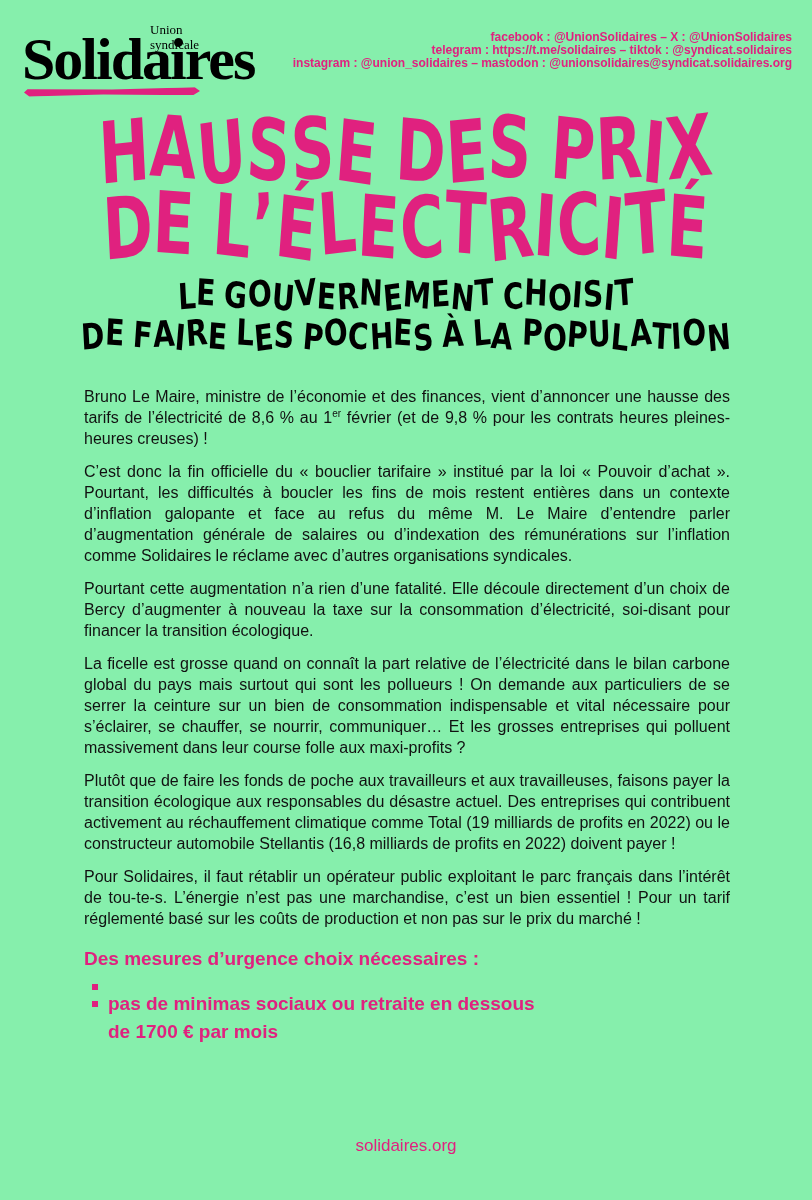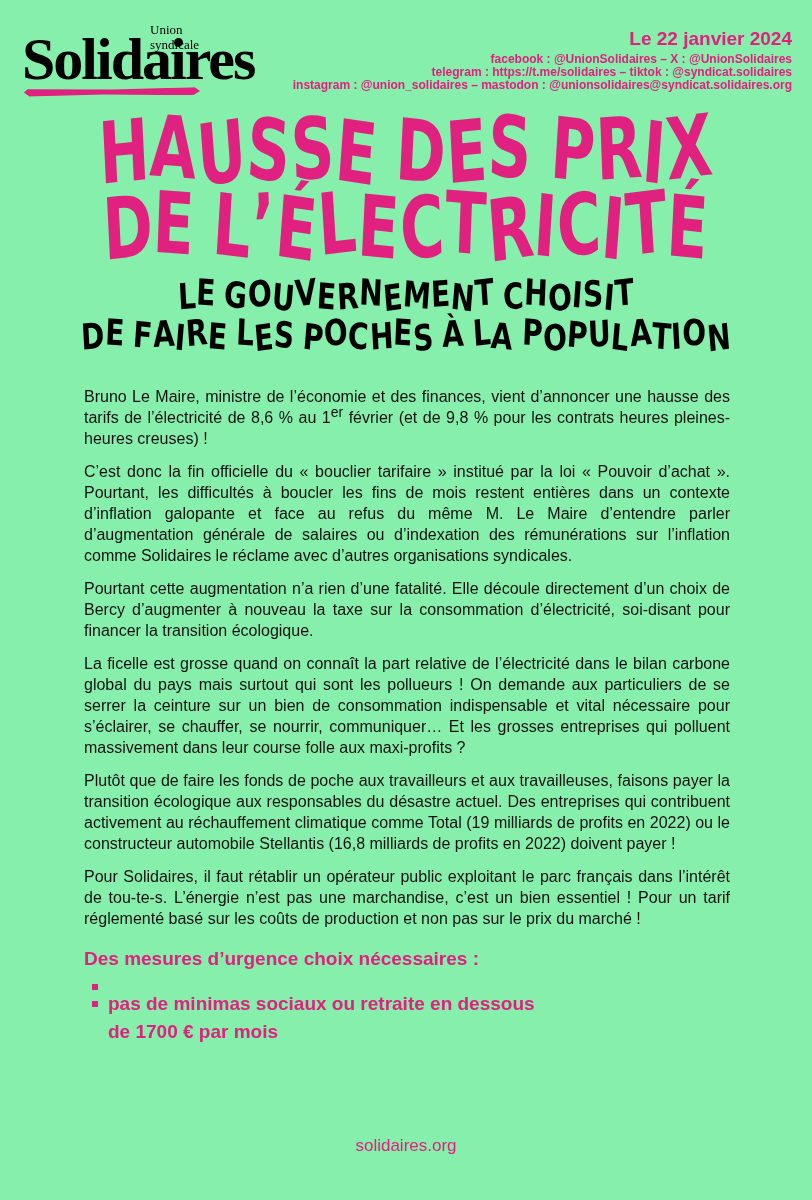--- a/index.html
+++ b/index.html
@@ -49,21 +49,21 @@
   .subtitle-line{font-size:28px;line-height:40px;letter-spacing:0.5px;
     transform:scaleY(1.28);transform-origin:50% 50%;}
 
   
   .body-text{margin:30px 82px 0 84px;width:646px;}
   .body-text p{
     font-size:16px;line-height:21px;text-align:justify;
     margin-bottom:12px;color:var(--ink);
   }
   .body-text p:last-child{margin-bottom:0;}
-  .sup{font-size:14px;vertical-align:super;line-height:0;}
+  .sup{font-size:10px;vertical-align:super;line-height:0;}
 
   
   .demands{margin:16px 82px 0 84px;color:var(--accent);
     font-weight:700;font-size:19px;line-height:28px;}
   .demands-heading{margin-bottom:0;}
   .demands ul{list-style:none;}
   .demands li{display:flex;align-items:flex-start;}
   .sq{
     flex:0 0 auto;width:6px;height:6px;background:var(--accent);
     margin:11px 10px 0 8px;
@@ -83,21 +83,20 @@
 <div class="page">
 
   <div class="logo">
     <div class="logo-tagline">Union
 syndicale</div>
     <div class="logo-name">Solidaires</div>
     <div class="logo-underline"></div>
   </div>
 
   <div class="header-right">
-    <div class="date">Le 22 janvier 2024</div>
     <div class="social">
       <div>facebook : @UnionSolidaires – X : @UnionSolidaires</div>
       <div>telegram : https://t.me/solidaires – tiktok : @syndicat.solidaires</div>
       <div>instagram : @union_solidaires – mastodon : @unionsolidaires@syndicat.solidaires.org</div>
     </div>
   </div>
 
   <h1 class="title">
     <div class="title-line jagged"><span style="display: inline-block; transform: rotate(-4deg) translateY(1px);">H</span><span style="display: inline-block; transform: rotate(3deg) translateY(-2px);">A</span><span style="display: inline-block; transform: rotate(-6deg) translateY(2px);">U</span><span style="display: inline-block; transform: rotate(5deg) translateY(0px);">S</span><span style="display: inline-block; transform: rotate(-3deg) translateY(-1px);">S</span><span style="display: inline-block; transform: rotate(6deg) translateY(2px);">E</span><span style="display: inline-block; width: 0.3em;"> </span><span style="display: inline-block; transform: rotate(4deg) translateY(1px);">D</span><span style="display: inline-block; transform: rotate(-4deg) translateY(1px);">E</span><span style="display: inline-block; transform: rotate(3deg) translateY(-2px);">S</span><span style="display: inline-block; width: 0.3em;"> </span><span style="display: inline-block; transform: rotate(5deg) translateY(0px);">P</span><span style="display: inline-block; transform: rotate(-3deg) translateY(-1px);">R</span><span style="display: inline-block; transform: rotate(6deg) translateY(2px);">I</span><span style="display: inline-block; transform: rotate(-5deg) translateY(-2px);">X</span></div>
     <div class="title-line jagged"><span style="display: inline-block; transform: rotate(-4deg) translateY(1px);">D</span><span style="display: inline-block; transform: rotate(3deg) translateY(-2px);">E</span><span style="display: inline-block; width: 0.3em;"> </span><span style="display: inline-block; transform: rotate(5deg) translateY(0px);">L</span><span style="display: inline-block; transform: rotate(-3deg) translateY(-1px);">’</span><span style="display: inline-block; transform: rotate(6deg) translateY(2px);">É</span><span style="display: inline-block; transform: rotate(-5deg) translateY(-2px);">L</span><span style="display: inline-block; transform: rotate(4deg) translateY(1px);">E</span><span style="display: inline-block; transform: rotate(-4deg) translateY(1px);">C</span><span style="display: inline-block; transform: rotate(3deg) translateY(-2px);">T</span><span style="display: inline-block; transform: rotate(-6deg) translateY(2px);">R</span><span style="display: inline-block; transform: rotate(5deg) translateY(0px);">I</span><span style="display: inline-block; transform: rotate(-3deg) translateY(-1px);">C</span><span style="display: inline-block; transform: rotate(6deg) translateY(2px);">I</span><span style="display: inline-block; transform: rotate(-5deg) translateY(-2px);">T</span><span style="display: inline-block; transform: rotate(4deg) translateY(1px);">É</span></div>

